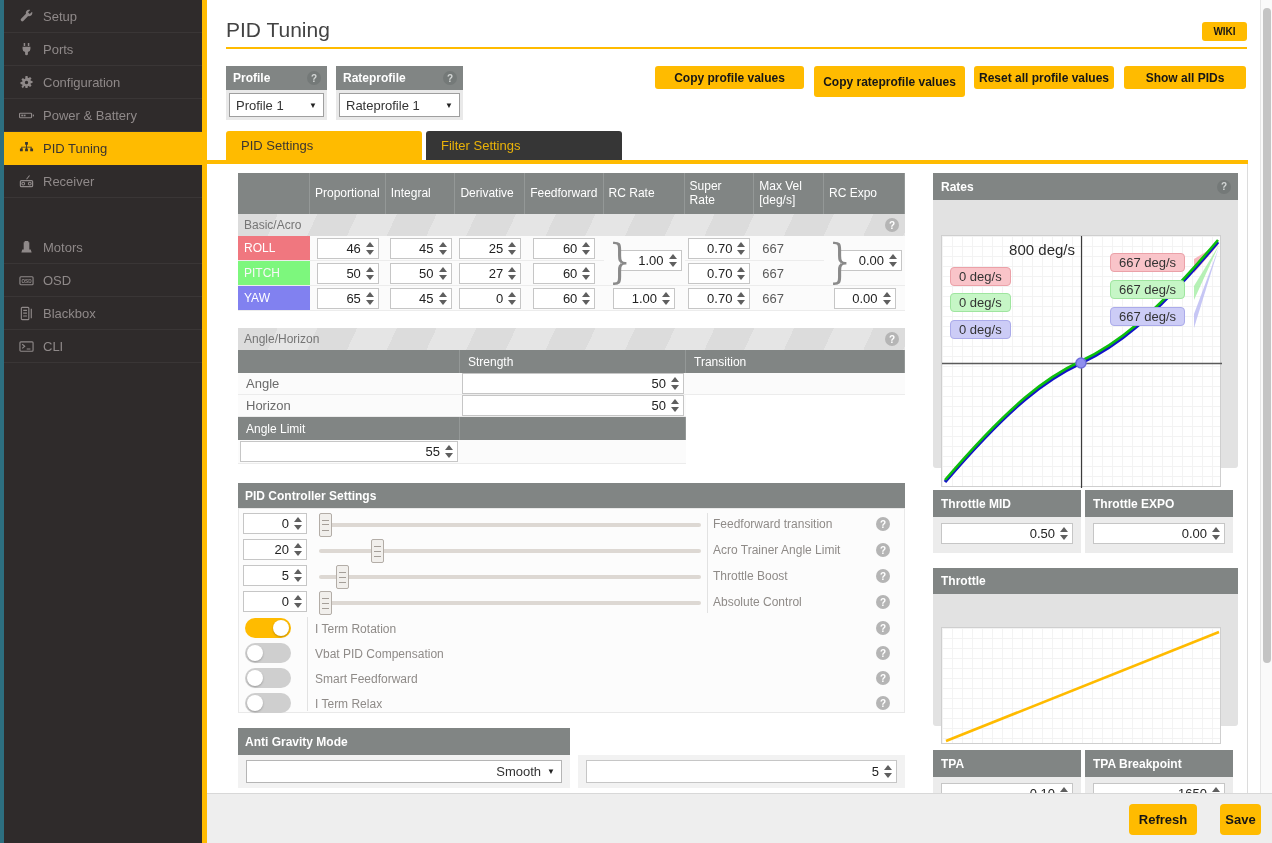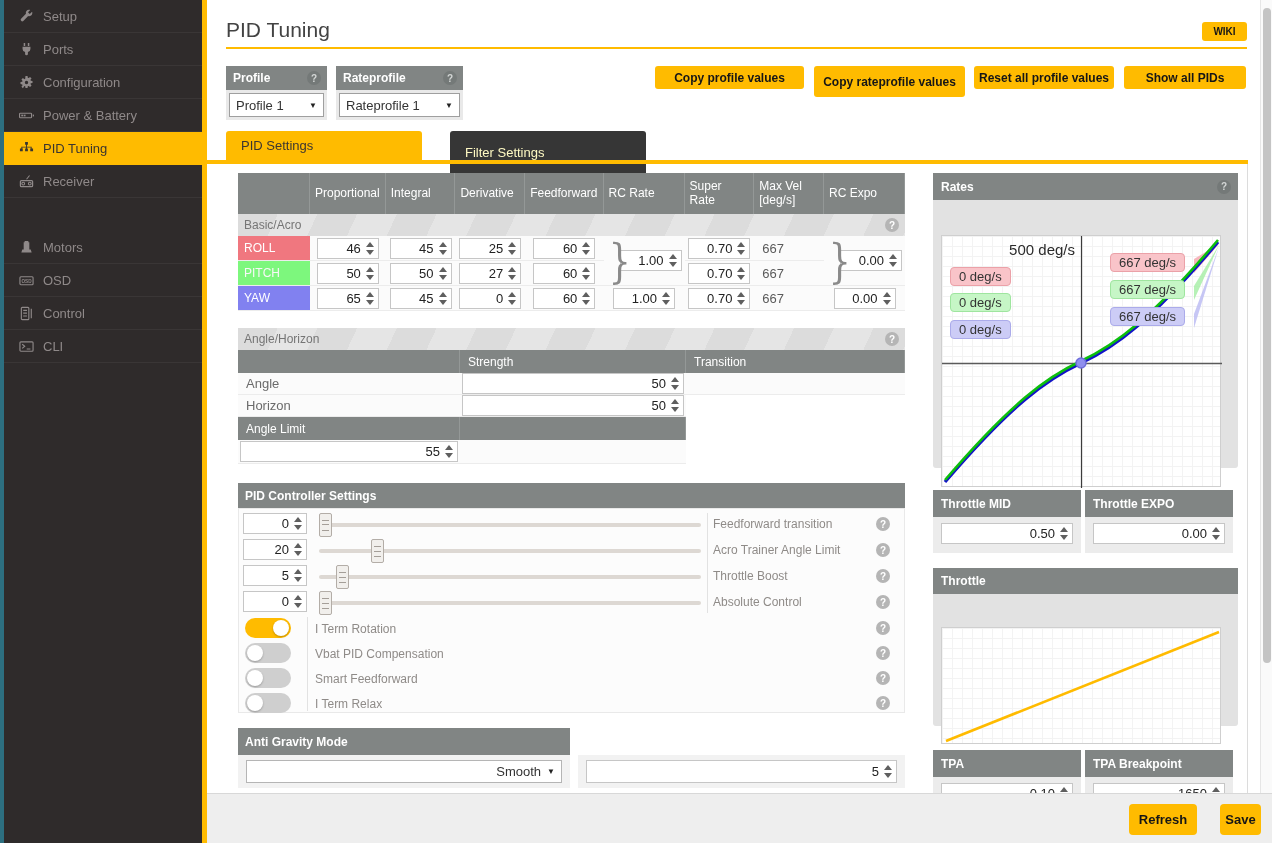--- a/index.html
+++ b/index.html
@@ -41,22 +41,22 @@
   .sel .caret { margin-left:auto; font-size:8px; color:#222; }
 
   .help { width:14px; height:14px; border-radius:50%; background:#b5b5b5; color:#fff;
           font-size:10px; font-weight:bold; display:flex; align-items:center; justify-content:center; flex:0 0 14px; }
   .help.dk { background:#747978; color:#d3d6d5; }
   .gray-head .help { position:absolute; right:6px; }
 
   
   #tab-pid { left:226px; top:131px; width:196px; height:29px; background:#ffbb00; color:#3c3631;
              font-size:13px; display:flex; align-items:center; padding-left:15px; border-radius:3px 3px 0 0; cursor:pointer; }
-  #tab-filter { left:426px; top:131px; width:196px; height:42px; background:#363636; color:#fef9c3;
-                font-size:13px; display:flex; align-items:center; padding-left:15px; border-radius:3px 3px 0 0; cursor:pointer;margin-left:24px; }
+  #tab-filter { left:426px; top:131px; width:196px; height:29px; background:#363636; color:#eab308;
+                font-size:13px; display:flex; align-items:center; padding-left:15px; border-radius:3px 3px 0 0; cursor:pointer; }
   #tab-bar { left:207px; top:160px; width:1041px; height:4px; background:#ffbb00; }
 
   
   .num { display:flex; align-items:center; justify-content:flex-end; background:#fff;
          border:1px solid #c6c6c6; height:21px; padding:0 4px; font-size:13px; color:#222; cursor:text; }
   .num .spin { display:flex; flex-direction:column; margin-left:5px; gap:3px; cursor:pointer; }
   .num .spin i { display:block; width:0; height:0; border-left:4px solid transparent; border-right:4px solid transparent; }
   .num .spin i.up { border-bottom:5px solid #5f5f5f; }
   .num .spin i.dn { border-top:5px solid #5f5f5f; }
 
@@ -243,21 +243,21 @@
       </span>
     <span>OSD</span>
   </div>
   <div class="side-item" style="top:297px">
     <span class="ic">
         <svg width="15" height="15" viewBox="0 0 16 16" fill="currentColor">
           <rect x="2.5" y="1.5" width="8" height="13" rx="1" fill="none" stroke="currentColor" stroke-width="1.2"></rect>
           <path d="M4.5 4h4v1.2h-4zM4.5 7h4v1.2h-4zM4.5 10h4v1.2h-4zM12.5 3h1.2v10h-1.2z"></path>
         </svg>
       </span>
-    <span>Control</span>
+    <span>Blackbox</span>
   </div>
   <div class="side-item" style="top:330px">
     <span class="ic">
         <svg width="15" height="15" viewBox="0 0 16 16" fill="currentColor">
           <rect x="1" y="3" width="14" height="10" rx="1" fill="none" stroke="currentColor" stroke-width="1.2"></rect>
           <path d="M3 6l2.2 1.8L3 9.6l.8.9 3.2-2.7-3.2-2.7zM8.2 10h4v1.1h-4z"></path>
         </svg>
       </span>
     <span>CLI</span>
   </div>
@@ -678,21 +678,21 @@
       <svg width="280" height="252" viewBox="0 0 280 252">
         <line x1="139.5" y1="0" x2="139.5" y2="252" stroke="#3c3c3c" stroke-width="1.2"></line>
         <line x1="0" y1="127.5" x2="280" y2="127.5" stroke="#5a5a5a" stroke-width="1.4"></line>
         <polygon points="252,23 252,37 277,8" fill="#f5a9b0" opacity="0.85"></polygon>
         <polygon points="252,50 252,64 277,9" fill="#a4eda4" opacity="0.8"></polygon>
         <polygon points="252,78 252,92 277,11" fill="#b9b9f2" opacity="0.8"></polygon>
         <path d="M3,246 C70,168 105,143 139,127 S 208,86 276,6" fill="none" stroke="#1212c8" stroke-width="3.2"></path>
         <path d="M3,244 C70,166 105,141 139,125 S 208,84 276,4" fill="none" stroke="#0dbf0d" stroke-width="2.6"></path>
         <circle cx="139" cy="127" r="5" fill="#8f8fee" stroke="#6e6edb" stroke-width="1.5"></circle>
       </svg>
-      <div class="rate-max">500 deg/s</div>
+      <div class="rate-max">800 deg/s</div>
       <div class="tag pink" style="left:8px;top:31px">0 deg/s</div>
       <div class="tag green" style="left:8px;top:57px">0 deg/s</div>
       <div class="tag lav" style="left:8px;top:84px">0 deg/s</div>
       <div class="tag pink" style="left:168px;top:17px">667 deg/s</div>
       <div class="tag green" style="left:168px;top:44px">667 deg/s</div>
       <div class="tag lav" style="left:168px;top:71px">667 deg/s</div>
     </div>
   </div>
 </div>
 

